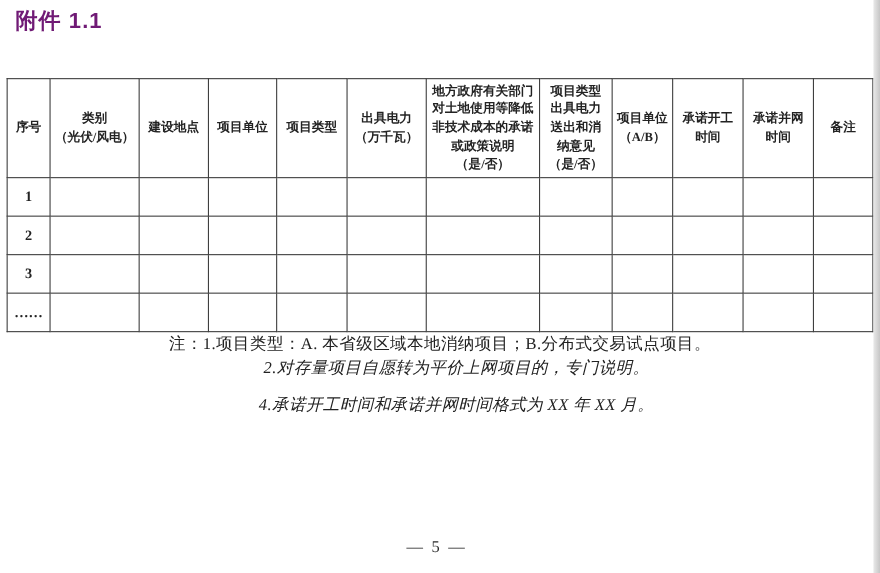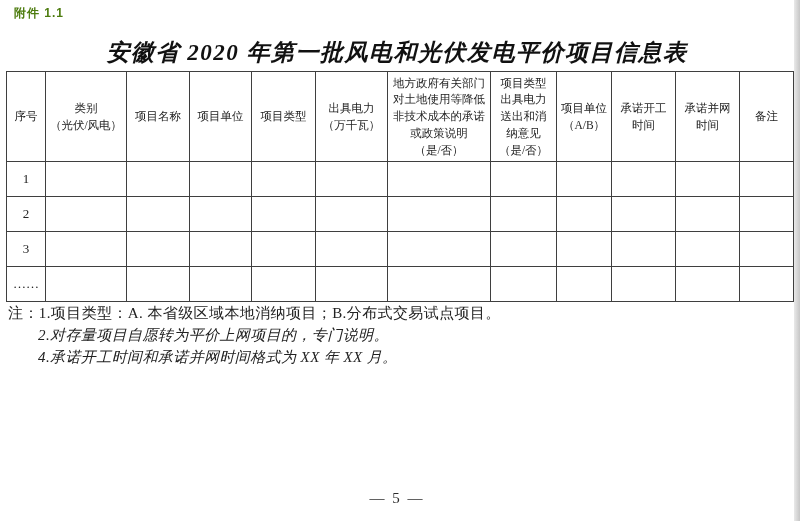--- a/index.html
+++ b/index.html
@@ -20,22 +20,22 @@
     position: absolute;
     top: 0; right: 0;
     width: 6px; height: 100%;
     background: linear-gradient(to right, #e9e9e9, #c6c6c6);
   }
   .attachment-label {
     position: absolute;
     left: 14px; top: 5px;
     font-family: "Liberation Sans", "DejaVu Sans", sans-serif;
     font-weight: bold;
-    font-size: 12px;
-    color: #4d7c0f;
+    font-size: 20px;
+    color: #701a75;
     letter-spacing: 1px;
   }
   .doc-title {
     position: absolute;
     left: 0; top: 37px;
     width: 794px;
     text-align: center;
     font-size: 23px;
     font-weight: bold;
     font-style: italic;
@@ -47,64 +47,64 @@
     left: 6px; top: 71px;
     width: 787px;
     border-collapse: collapse;
     table-layout: fixed;
   }
   .info-table th, .info-table td {
     border: 1px solid #3f3f3f;
     padding: 0;
     text-align: center;
     vertical-align: middle;
-    font-weight: normal;
+    font-weight: bold;
     color: #232323;
   }
   .info-table th {
     height: 89px;
     font-size: 11.5px;
     line-height: 1.45;
     white-space: pre;
   }
   .info-table td {
     height: 34px;
     font-size: 13px;
   }
   .notes {
     position: absolute;
     left: 8px; top: 303px;
     width: 784px;
     font-size: 15px;
     line-height: 1.45;
     color: #222222;
     letter-spacing: 0.4px;
+    text-align: center;
   }
   .notes p { margin: 0; }
   .notes p.indent { text-indent: 2em; font-style: italic; }
   .notes p.gap-s { margin-top: 6px; }
-  .notes p.gap-m { }
+  .notes p.gap-m { margin-top: 12px; }
   .page-number {
     position: absolute;
     left: 0; top: 490px;
     width: 794px;
     text-align: center;
     font-size: 15px;
     color: #2a2a2a;
     letter-spacing: 2px;
   }
 </style>
 </head>
 <body>
 
 <div class="page">
 
   <div class="attachment-label">附件 1.1</div>
 
-  <div class="doc-title">安徽省 2020 年第一批风电和光伏发电平价项目信息表</div>
 
   <table class="info-table">
     <colgroup>
       <col style="width:39px">
         <col style="width:81px">
         <col style="width:63px">
         <col style="width:62px">
       <col style="width:64px">
         <col style="width:72px">
         <col style="width:103px">
@@ -112,21 +112,21 @@
       <col style="width:55px">
         <col style="width:64px">
         <col style="width:64px">
         <col style="width:54px">
     </colgroup>
     <thead>
       <tr>
         <th>序号</th>
         <th>类别
 （光伏/风电）</th>
-        <th>项目名称</th>
+        <th>建设地点</th>
         <th>项目单位</th>
         <th>项目类型</th>
         <th>出具电力
 （万千瓦）</th>
         <th>地方政府有关部门
 对土地使用等降低
 非技术成本的承诺
 或政策说明
 （是/否）</th>
         <th>项目类型

